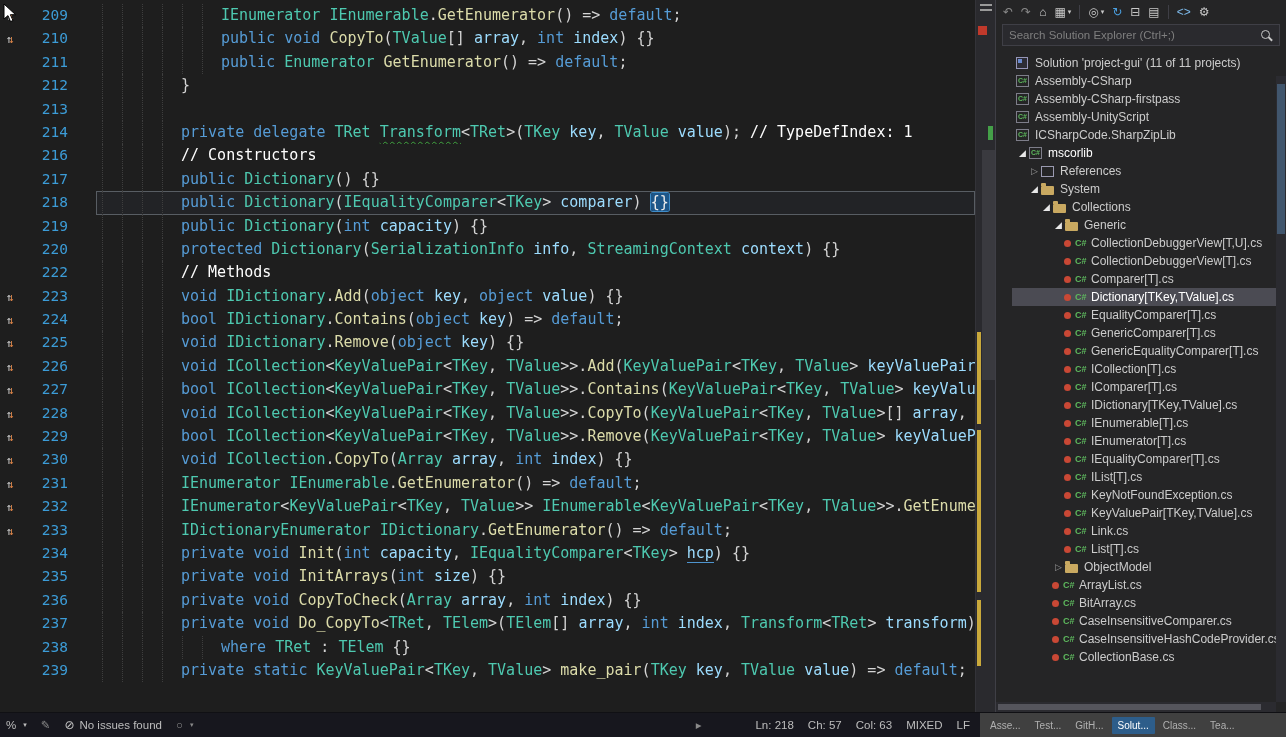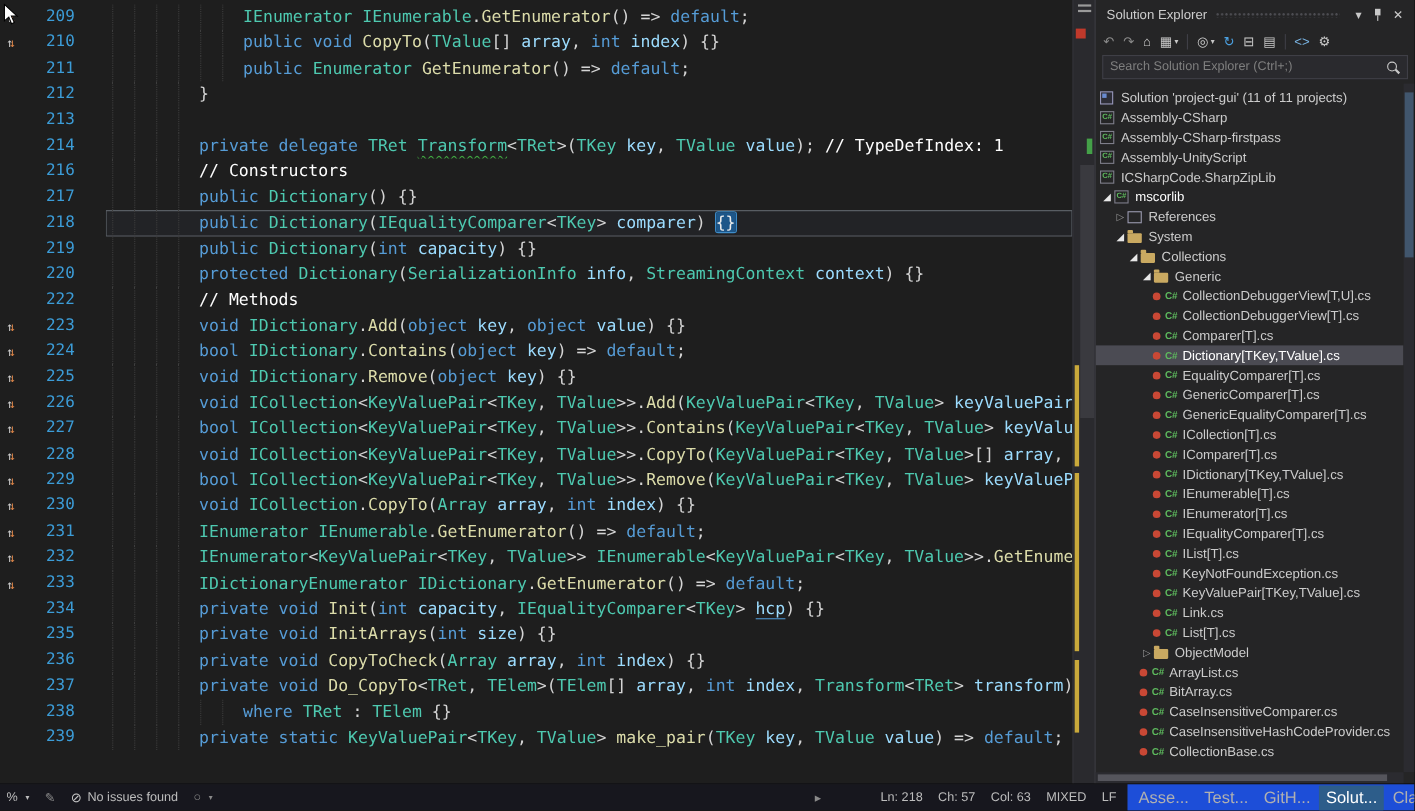--- a/index.html
+++ b/index.html
@@ -51,21 +51,21 @@
   .tb-btn{display:inline-flex;align-items:center;padding:1px 3px;font-size:12px;}
   .tb-g{font-style:normal;}
   .tb-caret{font-style:normal;font-size:7px;color:#C8C8C8;margin-left:2px;}
   .tb-sep{width:1px;height:14px;background:#3F3F46;margin:0 3px;}
   .ex-search{height:22px;margin:0 6px 4px 6px;background:#2A2A2E;border:1px solid #3F3F46;
              display:flex;align-items:center;padding:0 6px;flex:none;}
   .ph{flex:1;color:#7F7F7F;font-size:11.5px;white-space:nowrap;overflow:hidden;}
   .mag{position:relative;width:13px;height:13px;flex:none;}
   .mag::before{content:"";position:absolute;width:7px;height:7px;border:1.5px solid #C8C8C8;border-radius:50%;left:1px;top:1px;}
   .mag::after{content:"";position:absolute;width:5px;height:1.5px;background:#C8C8C8;transform:rotate(45deg);left:8px;top:9px;}
-  .tree{flex:1;overflow:hidden;font-size:12px;margin-right:10px;padding-top:4px;}
+  .tree{flex:1;overflow:hidden;font-size:12px;margin-right:10px;padding-top:4px;margin-left:16px;}
   .trow{height:18px;display:flex;align-items:center;white-space:nowrap;overflow:hidden;}
   .trow.sel{background:#4B4B53;color:#FFFFFF;}
   .ar{width:13px;flex:none;font-size:9px;text-align:center;font-style:normal;}
   .ar.e{color:#E8E8E8;}
   .ar.c{color:#9A9A9A;}
   .dot{width:7px;height:7px;border-radius:50%;background:#C94835;margin-right:4px;flex:none;}
   .i-cs{color:#5DB85D;font-weight:bold;font-size:9px;width:15px;flex:none;}
   .i-fd{width:13px;height:9px;background:#C9A961;border-radius:1px;margin:2px 5px 0 0;position:relative;flex:none;}
   .i-fd::before{content:"";position:absolute;top:-3px;left:0;width:5px;height:3px;background:#C9A961;border-radius:1px 1px 0 0;}
   .i-pr{width:13px;height:12px;border:1px solid #7E7E8A;margin-right:5px;flex:none;color:#5DB85D;
@@ -81,21 +81,21 @@
 
   
   .statusbar{height:25px;flex:none;display:flex;border-top:1px solid #101014;}
   .sb-left{flex:1;min-width:0;background:#17171E;display:flex;align-items:center;
            padding:0 10px 0 6px;gap:14px;color:#BDBDBD;font-size:11.5px;}
   .sb-item{display:inline-flex;align-items:center;gap:5px;white-space:nowrap;}
   .caret{font-style:normal;font-size:7px;margin-left:2px;}
   .noiss{font-style:normal;color:#C8C8C8;font-size:12px;}
   .dim{color:#8A8A8A;}
   .sb-spring{flex:1;}
-  .sb-tabs{width:261px;flex:none;background:#1d4ed8;display:flex;align-items:center;padding:0 4px;gap:2px;font-size:15px;}
+  .sb-tabs{width:306px;flex:none;background:#404040;display:flex;align-items:center;padding:0 4px;gap:2px;font-size:10px;}
   .ptab{padding:3px 6px;color:#B0B0B0;}
   .ptab.act{background:#2D5D8A;color:#FFFFFF;border-radius:1px;}
 </style>
 </head>
 <body>
 
 <div class="app">
   <div class="main">
 
     <div class="editor">
@@ -141,29 +141,20 @@
           <div class="ov-mark" style="left: 2px; top: 26px; width: 9px; height: 9px; background: rgb(192, 57, 43);"></div>
           <div class="ov-mark" style="left: 12px; top: 126px; width: 5px; height: 14px; background: rgb(68, 160, 72);"></div>
           <div class="ov-mark" style="left: 1px; top: 332px; width: 4px; height: 92px; background: rgb(201, 169, 59);"></div>
           <div class="ov-mark" style="left: 1px; top: 430px; width: 4px; height: 162px; background: rgb(201, 169, 59);"></div>
           <div class="ov-mark" style="left: 1px; top: 600px; width: 4px; height: 66px; background: rgb(201, 169, 59);"></div>
         </div>
       <div class="ov-thumb"></div>
     </div>
 
     <div class="explorer">
-      <div class="ex-title">
-        <span>Solution Explorer</span>
-        <div class="grip-dots"></div>
-        <span class="ti">▾</span>
-        <span class="ti">
-            <span class="pin"></span>
-          </span>
-        <span class="ti">✕</span>
-      </div>
       <div class="ex-toolbar" id="ex-toolbar">
           <span class="tb-btn">
             <i class="tb-g" style="color: rgb(138, 138, 138);">↶</i>
           </span>
           <span class="tb-btn">
             <i class="tb-g" style="color: rgb(138, 138, 138);">↷</i>
           </span>
           <span class="tb-btn">
             <i class="tb-g" style="color: rgb(200, 200, 200);">⌂</i>
           </span>

